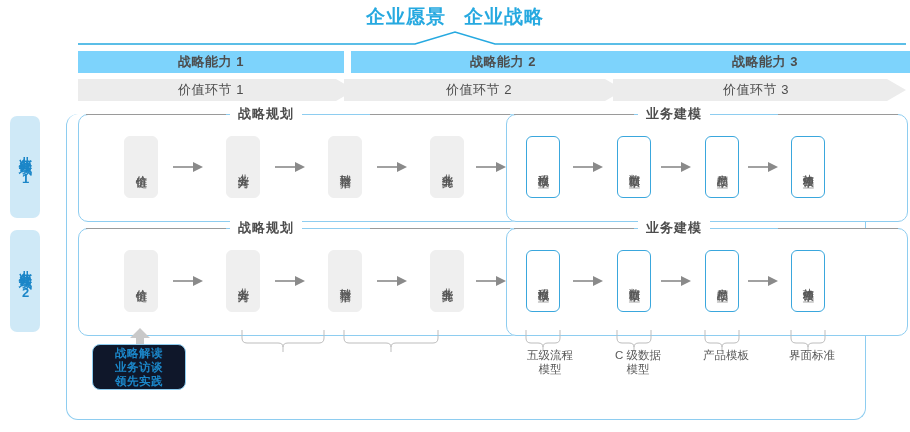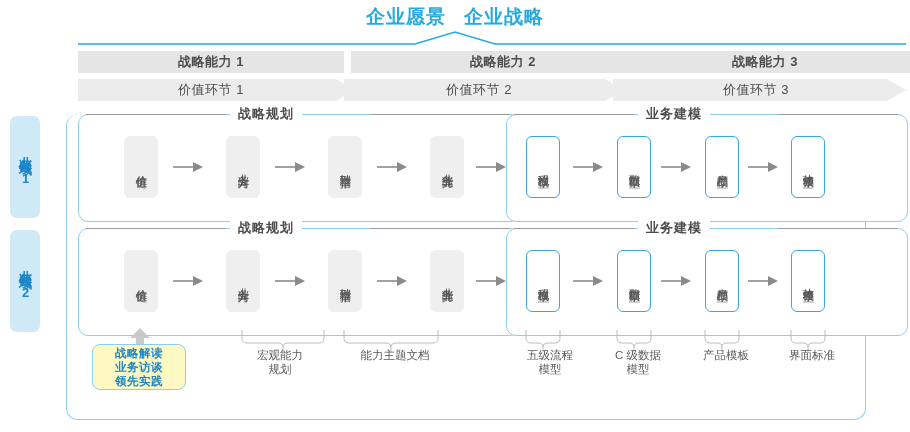--- a/index.html
+++ b/index.html
@@ -20,21 +20,21 @@
     color:#26a9e0;
     font-size:19px;font-weight:bold;letter-spacing:1px;
   }
   .top-title .gap{display:inline-block;width:18px;}
 
   
   .chev-svg{position:absolute;left:0;top:30px;width:910px;height:22px;}
 
   
   .cap-bar{
-    position:absolute;height:22px;background:#e5e5e5;
+    position:absolute;height:22px;background:#7dd3fc;
     color:#4d4d4d;font-size:13px;font-weight:bold;
     display:flex;align-items:center;justify-content:center;
     letter-spacing:.5px;
   }
   .vc-wrap{position:absolute;left:78px;top:79px;width:828px;height:22px;}
   .vc-label{
     position:absolute;top:0;height:22px;
     display:flex;align-items:center;justify-content:center;
     font-size:13px;color:#4d4d4d;letter-spacing:.5px;
   }
@@ -78,21 +78,21 @@
   .stepbox.gray{background:#efefef;border:1px solid #efefef;}
   .stepbox.blue{background:#ffffff;border:1.4px solid #3aa7dd;}
 
   .arrow-sm{position:absolute;width:30px;height:12px;}
 
   
   .bracket{position:absolute;}
   .upArrow{position:absolute;}
   .toolbox{
     position:absolute;
-    border:1.2px solid #8ecdf0;border-radius:8px;background:#fef9c3;
+    border:1.2px solid #8ecdf0;border-radius:8px;background:#0f172a;
     color:#1b86c8;font-weight:bold;font-size:11.5px;line-height:14px;
     text-align:center;
     display:flex;flex-direction:column;align-items:center;justify-content:center;
     letter-spacing:.5px;
   }
   .bottom-label{
     position:absolute;text-align:center;
     font-size:11.5px;line-height:14px;color:#5a5a5a;
   }
 
@@ -352,27 +352,22 @@
   <svg class="upArrow" style="left:130px;top:328px;width:20px;height:22px;" viewBox="0 0 20 22">
     <path d="M10,0 L20,10 L14,10 L14,22 L6,22 L6,10 L0,10 Z" fill="#c9c9c9"></path>
   </svg>
 
   <div class="toolbox" style="left:92px;top:344px;width:92px;height:44px;">
     <span>战略解读</span>
     <span>业务访谈</span>
     <span>领先实践</span>
   </div>
 
-  <div class="bottom-label" style="left:230px;top:348px;width:100px;">
-    <div>宏观能力</div>
-    <div>规划</div>
-  </div>
 
   <div class="bottom-label" style="left:336px;top:348px;width:118px;">
-    <div>能力主题文档</div>
   </div>
 
   <div class="bottom-label" style="left:505px;top:348px;width:90px;">
     <div>五级流程</div>
     <div>模型</div>
   </div>
 
   <div class="bottom-label" style="left:593px;top:348px;width:90px;">
     <div>C 级数据</div>
     <div>模型</div>

